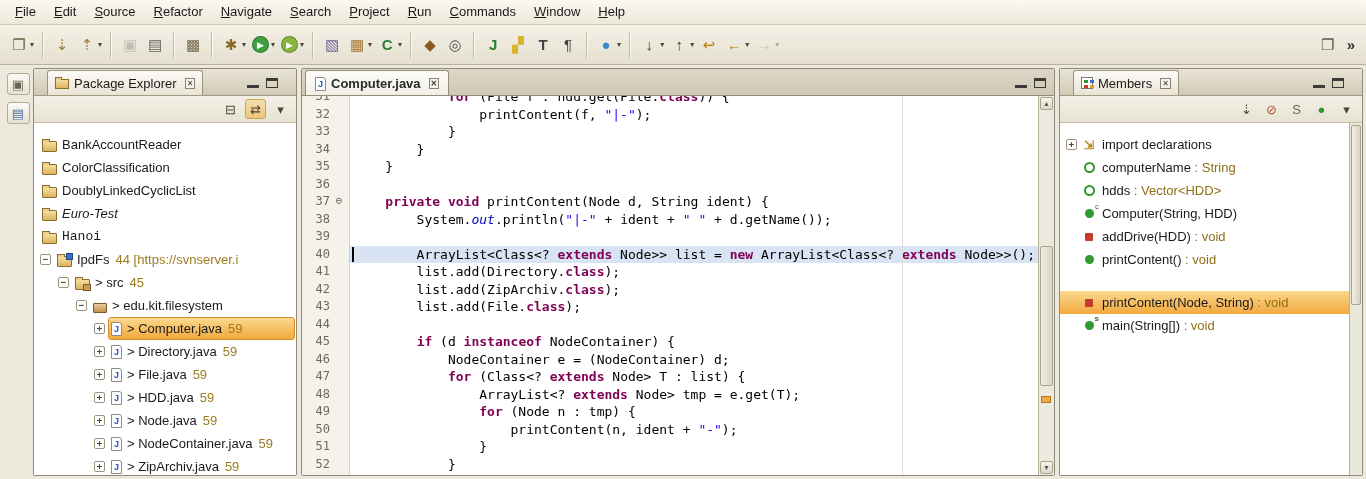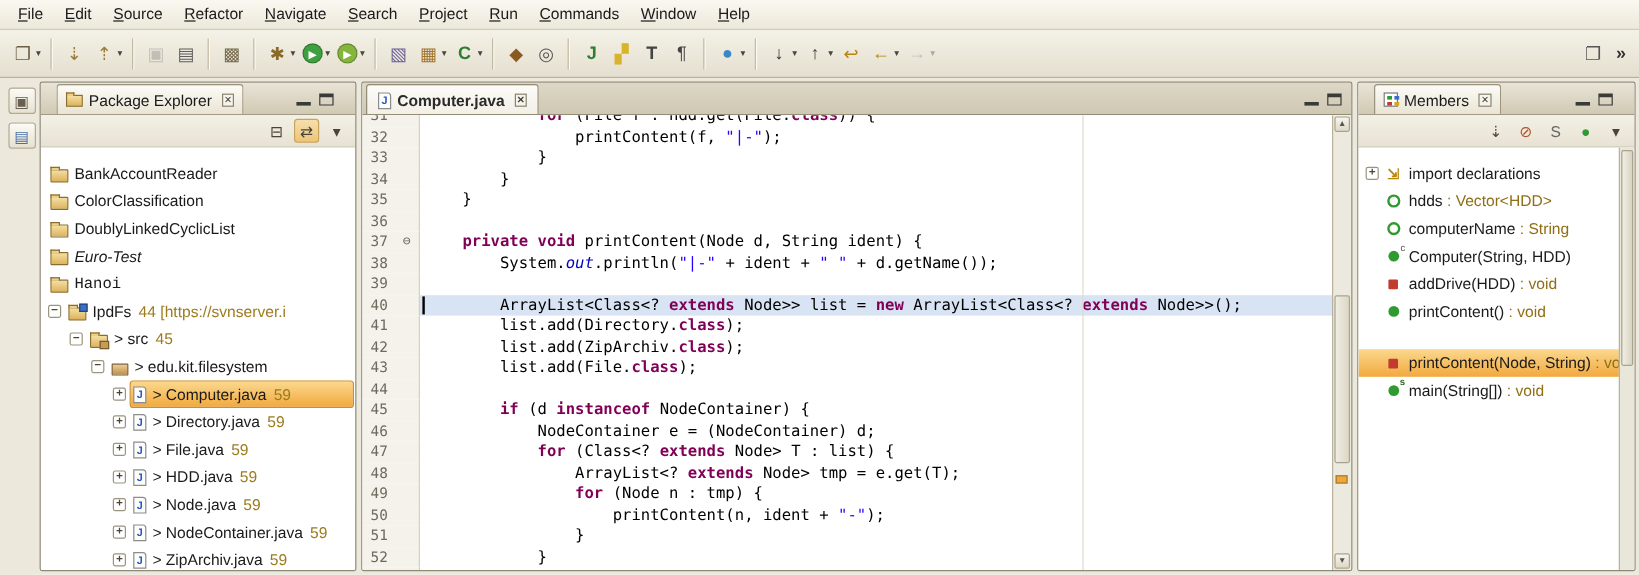--- a/index.html
+++ b/index.html
@@ -29,21 +29,21 @@
   .tb-spacer { flex:1; }
   .tb-chevron { font-size:15px; font-weight:bold; padding:0 6px; color:#333; }
   
   .workbench { height:414px; display:flex; padding:3px; }
   .fastview { width:30px; display:flex; flex-direction:column; align-items:center; gap:7px; padding-top:5px; }
   .fv-btn { width:23px; height:22px; display:flex; align-items:center; justify-content:center; font-size:13px;
     border:1px solid #b3ab95; border-radius:3px; background:linear-gradient(#fbfaf5,#e6e1d1); }
   .sash { width:4px; }
   .view { display:flex; flex-direction:column; border:1px solid #908977; background:#fff; border-radius:2px; overflow:hidden; }
   .pe { width:264px; }
-  .members-view { width:232px; }
+  .members-view { width:304px; }
   .view-header { height:27px; flex:none; background:linear-gradient(#e9e4d6,#d0c9b4);
     display:flex; align-items:flex-end; padding:2px 13px 0; border-bottom:1px solid #a29a83; }
   .view-tab { height:25px; display:flex; align-items:center; gap:5px; padding:0 7px; font-size:13px;
     background:linear-gradient(#fcfbf7,#e9e4d4); border:1px solid #9c947e; border-bottom:none; border-radius:3px 3px 0 0; }
   .closex { font-size:8px; line-height:9px; color:#3a3a3a; border:1px solid #8a8370; padding:0 1px; margin-left:3px; background:#f6f3ea; }
   .hdr-btns { margin-left:auto; display:flex; gap:7px; align-items:center; padding:0 5px 7px 0; }
   .hbtn { width:12px; height:10px; display:inline-block; }
   .hbtn.min { border-bottom:3px solid #3a3a3a; height:9px; }
   .hbtn.max { border:1px solid #3a3a3a; border-top-width:3px; }
   .view-toolbar { height:27px; flex:none; background:linear-gradient(#f3f0e6,#e7e2d2); border-bottom:1px solid #c2bba6;
@@ -75,21 +75,21 @@
   .editor-group { flex:1; min-width:0; display:flex; flex-direction:column; border:1px solid #908977; background:#fff; border-radius:2px; overflow:hidden; }
   .tab-bar { height:27px; flex:none; background:linear-gradient(#ddd7c6,#cfc8b3); display:flex; align-items:flex-end; padding:2px 3px 0; border-bottom:1px solid #948c75; }
   .etab { height:25px; display:flex; align-items:center; gap:5px; padding:0 9px; font-size:13px; margin-right:1px;
     border:1px solid #948c75; border-bottom:none; border-radius:3px 3px 0 0;
     background:linear-gradient(#e8e3d4,#d4cdb9); color:#2a2a2a; }
   .etab.active { background:linear-gradient(#fdfcf9,#f2efe6); font-weight:bold; }
   .editor-body { flex:1; position:relative; display:flex; overflow:hidden; background:#fff; }
   .lines-wrap { flex:1; min-width:0; margin-top:-8px; overflow:hidden; }
   .eline { display:flex; height:17.5px; font:13px/17.5px "DejaVu Sans Mono", monospace; white-space:pre; }
   .gut { width:48px; flex:none; display:flex; background:#f4f2ea; border-right:1px solid #d6d0bf; }
-  .lnum { width:28px; text-align:center; color:#6e6a5e; font-size:12px; }
+  .lnum { width:28px; text-align:right; color:#6e6a5e; font-size:12px; }
   .foldc { width:18px; text-align:center; color:#6b6353; font-size:11px; line-height:16px; }
   .codec { flex:1; position:relative; padding-left:4px; color:#000; overflow:hidden; }
   .eline.cur .codec { background:#d8e3f3; }
   .tok-k { color:#7f0055; font-weight:bold; }
   .tok-s { color:#2a00ff; }
   .tok-sf { color:#0000c0; font-style:italic; }
   .caret { position:absolute; left:2px; top:1px; width:2px; height:15px; background:#000; }
   .mline { position:absolute; top:0; bottom:0; left:600px; width:1px; background:#e0dbce; pointer-events:none; }
   .ovr { width:16px; flex:none; position:relative; background:#eceadf; border-left:1px solid #b8b19c; }
   .ovr-btn { position:absolute; left:1px; right:1px; height:13px; border:1px solid #a9a28c; border-radius:2px;
@@ -481,28 +481,28 @@
         <div class="mthumb"></div>
       </div>
     <div class="mrow">
           <span class="mexp">+</span>
           <span class="mi mi-import"></span>
           <span class="mlab">import declarations</span>
         </div>
         <div class="mrow">
           <span class="mexp blank"></span>
           <span class="mi mi-field-public"></span>
+          <span class="mlab">computerName</span>
+          <span class="mtype"> : String</span>
+        </div>
+        <div class="mrow">
+          <span class="mexp blank"></span>
+          <span class="mi mi-field-public"></span>
           <span class="mlab">hdds</span>
           <span class="mtype"> : Vector&lt;HDD&gt;</span>
-        </div>
-        <div class="mrow">
-          <span class="mexp blank"></span>
-          <span class="mi mi-field-public"></span>
-          <span class="mlab">computerName</span>
-          <span class="mtype"> : String</span>
         </div>
         <div class="mrow">
           <span class="mexp blank"></span>
           <span class="mi mi-constructor"></span>
           <span class="mlab">Computer(String, HDD)</span>
         </div>
         <div class="mrow">
           <span class="mexp blank"></span>
           <span class="mi mi-method-private"></span>
           <span class="mlab">addDrive(HDD)</span>

